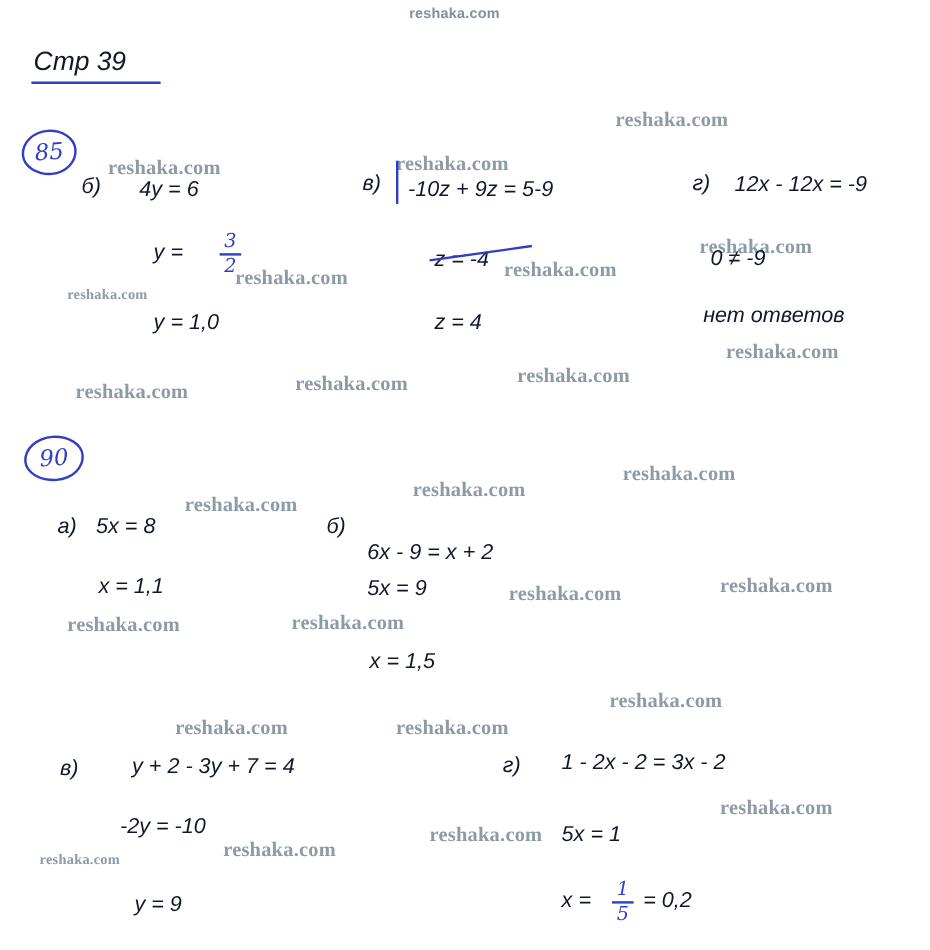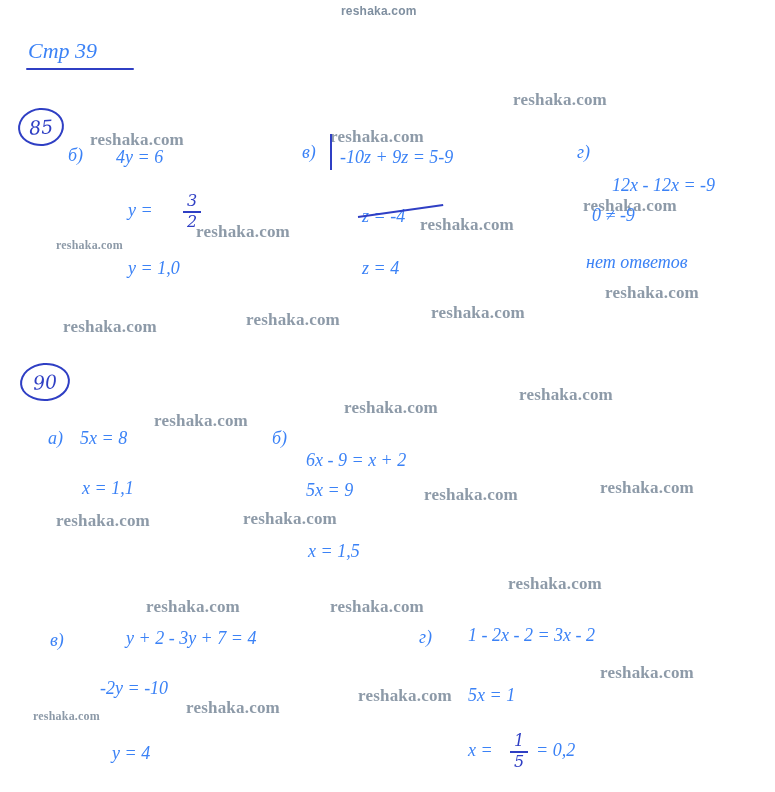--- a/index.html
+++ b/index.html
@@ -22,22 +22,22 @@
   }
   .wm-top{
     color:#7f8fa0;
     font-size:12px;
     font-family:"Liberation Sans", sans-serif;
     font-weight:bold;
   }
   
   .hw{
     position:absolute;
-    color:#3b82f6;
-    font-family:Liberation Serif, serif;
+    color:#0f172a;
+    font-family:Liberation Sans, sans-serif;
     font-style:italic;
     white-space:nowrap;
     user-select:none;
   }
   .hw.md{font-size:18px;}
   .hw.lg{font-size:20px;}
   .underline{
     position:absolute;
     height:2px;
     background:#2f3fc4;
@@ -130,39 +130,39 @@
   <div class="hw md" style="left:128px;top:258px;">y = 1,0</div>
 
   <div class="hw md" style="left:302px;top:142px;">в)</div>
   <div class="vbar" style="left:330px;top:134px;height:36px;"></div>
   <div class="hw md" style="left:340px;top:147px;">-10z + 9z = 5-9</div>
   <div class="hw md" style="left:362px;top:206px;">z = -4</div>
   <div class="strike" style="left:358px;top:216px;width:86px;"></div>
   <div class="hw md" style="left:362px;top:258px;">z = 4</div>
 
   <div class="hw md" style="left:577px;top:142px;">г)</div>
-  <div class="hw md" style="left:612px;top:143px;margin-top:32px;">12x - 12x = -9</div>
+  <div class="hw md" style="left:612px;top:143px;">12x - 12x = -9</div>
   <div class="hw md" style="left:592px;top:205px;">0 ≠ -9</div>
   <div class="hw md" style="left:586px;top:252px;">нет ответов</div>
 
   <div class="circle-num" style="left:20px;top:363px;width:46px;height:34px;font-size:19px;">90</div>
 
   <div class="hw md" style="left:48px;top:428px;">а)</div>
   <div class="hw md" style="left:80px;top:428px;">5x = 8</div>
   <div class="hw md" style="left:82px;top:478px;">x = 1,1</div>
 
   <div class="hw md" style="left:272px;top:428px;">б)</div>
   <div class="hw md" style="left:306px;top:450px;">6x - 9 = x + 2</div>
   <div class="hw md" style="left:306px;top:480px;">5x = 9</div>
   <div class="hw md" style="left:308px;top:541px;">x = 1,5</div>
 
   <div class="hw md" style="left:50px;top:630px;">в)</div>
-  <div class="hw md" style="left:110px;top:628px;margin-left:16px;">y + 2 - 3y + 7 = 4</div>
+  <div class="hw md" style="left:110px;top:628px;">y + 2 - 3y + 7 = 4</div>
   <div class="hw md" style="left:100px;top:678px;">-2y = -10</div>
-  <div class="hw md" style="left:112px;top:743px;">y = 4</div>
+  <div class="hw md" style="left:112px;top:743px;">y = 9</div>
 
   <div class="hw md" style="left:419px;top:627px;">г)</div>
   <div class="hw md" style="left:468px;top:625px;">1 - 2x - 2 = 3x - 2</div>
   <div class="hw md" style="left:468px;top:685px;">5x = 1</div>
   <div class="hw md" style="left:468px;top:740px;">x =</div>
   <div class="frac" style="left:510px;top:733px;width:18px;">
     <div>1</div>
     <div class="bar"></div>
     <div>5</div>
   </div>

